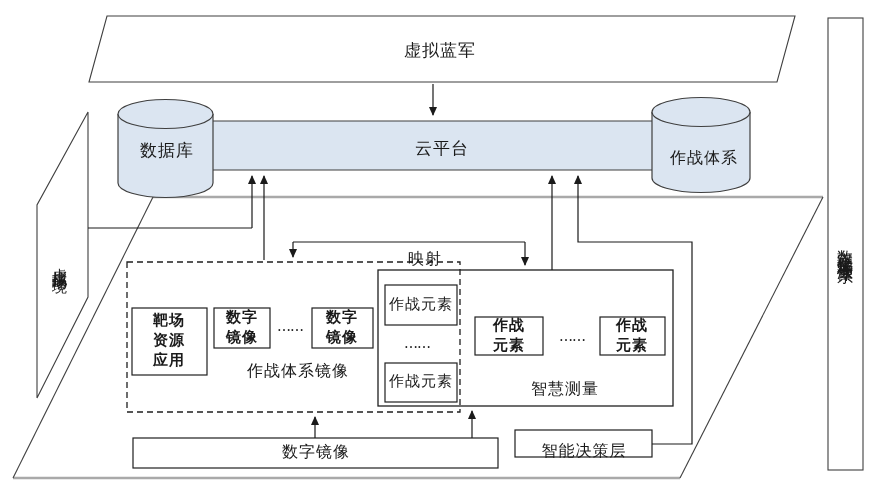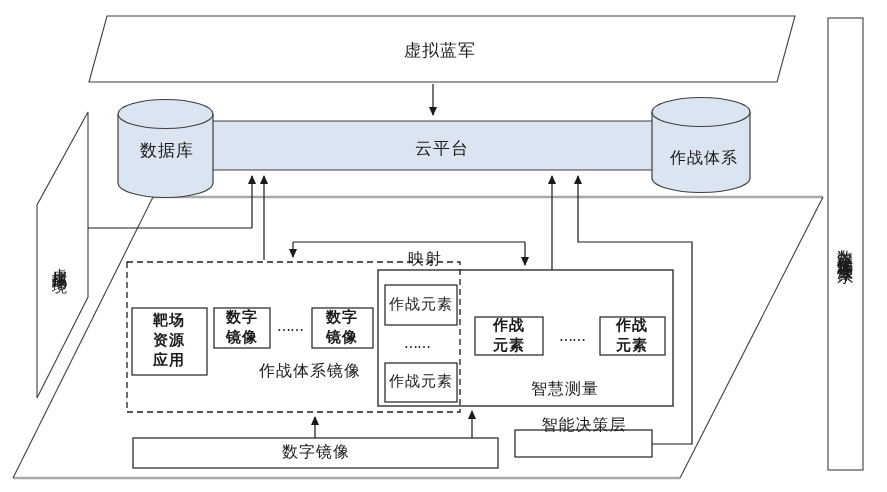--- a/index.html
+++ b/index.html
@@ -122,33 +122,33 @@
   <div class="txt vert big" style="left:845px;top:247px;">数字孪生靶场标准体系</div>
 
   <div class="txt box-txt wrap" style="left:169px;top:341px;width:34px;">靶场资源应用</div>
 
   <div class="txt box-txt wrap" style="left:242px;top:328px;width:33px;">数字镜像</div>
 
   <div class="txt dots" style="left:290px;top:326px;">……</div>
 
   <div class="txt box-txt wrap" style="left:342px;top:328px;width:33px;">数字镜像</div>
 
-  <div class="txt lbl2" style="left:298px;top:371px;margin-left:12px;">作战体系镜像</div>
+  <div class="txt lbl2" style="left:298px;top:371px;">作战体系镜像</div>
 
   <div class="txt box-txt" style="left:421px;top:305px;">作战元素</div>
 
   <div class="txt dots" style="left:417px;top:343px;">……</div>
 
   <div class="txt box-txt" style="left:421px;top:382px;">作战元素</div>
 
   <div class="txt box-txt wrap" style="left:509px;top:336px;width:33px;">作战元素</div>
 
   <div class="txt dots" style="left:572px;top:336px;">……</div>
 
   <div class="txt box-txt wrap" style="left:632px;top:336px;width:33px;">作战元素</div>
 
   <div class="txt lbl2" style="left:565px;top:389px;">智慧测量</div>
 
   <div class="txt lbl2" style="left:316px;top:452px;">数字镜像</div>
 
-  <div class="txt lbl2" style="left:584px;top:425px;font-family:Liberation Serif, serif;">智能决策层</div>
+  <div class="txt lbl2" style="left:584px;top:451px;font-family:Liberation Serif, serif;">智能决策层</div>
 
 </div>
 
 </body></html>

